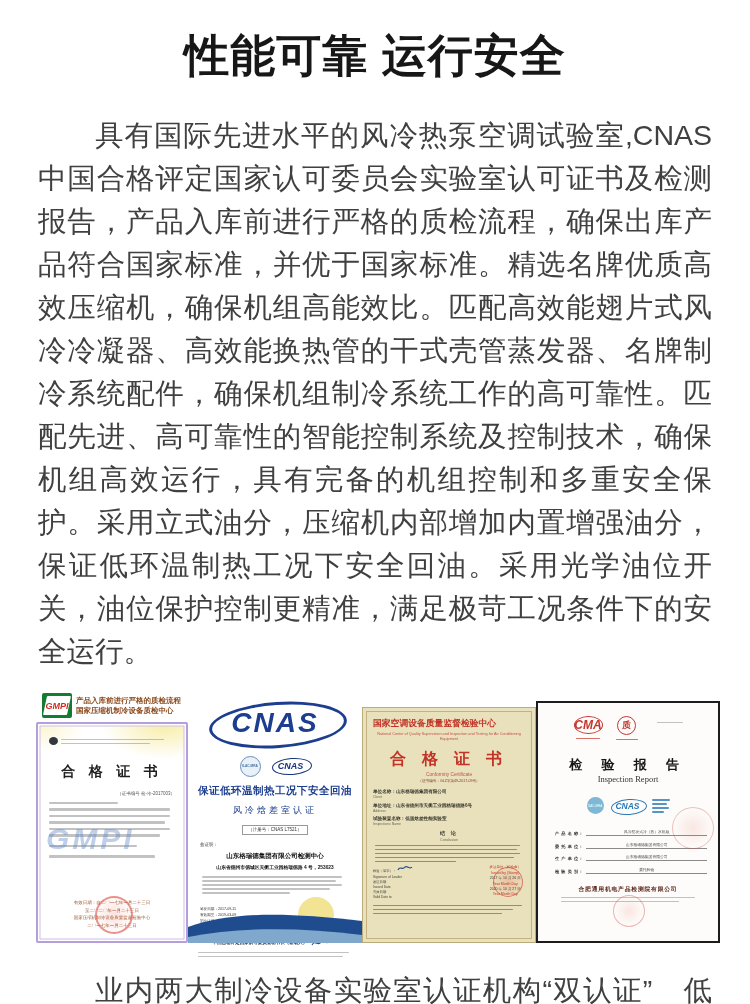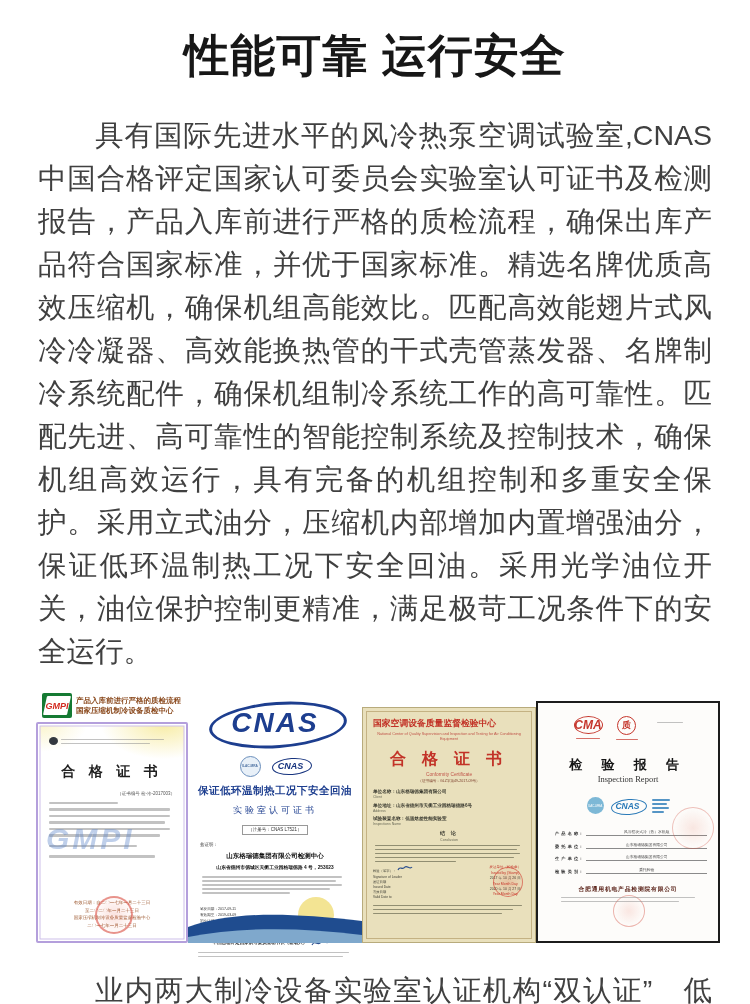--- a/index.html
+++ b/index.html
@@ -237,21 +237,21 @@
       <div class="txt">CNAS</div>
     </div>
     <div class="cnas-minis">
       <div class="ilac-circle">ILAC-MRA</div>
       <div class="cnas-mini">
         <div class="e"></div>
           <div class="t">CNAS</div>
       </div>
     </div>
     <div class="cnas-org">保证低环温制热工况下安全回油</div>
-    <div class="cnas-title">实验室认可证书</div>
+    <div class="cnas-title">风冷焓差室认证</div>
     <div><span class="cnas-reg">（注册号：CNAS L7521）</span></div>
     <div class="cnas-attest">兹证明：</div>
     <div class="cnas-company">山东格瑞德集团有限公司检测中心</div>
     <div class="cnas-addr">山东省德州市德城区天衢工业园格瑞德路 4 号，253023</div>
     <div class="cnas-paper-lines">
       <div class="bar micro" style="width:96%"></div>
       <div class="bar micro" style="width:92%"></div>
       <div class="bar micro" style="width:96%"></div>
       <div class="bar micro" style="width:88%"></div>
       <div class="bar micro" style="width:60%"></div>

